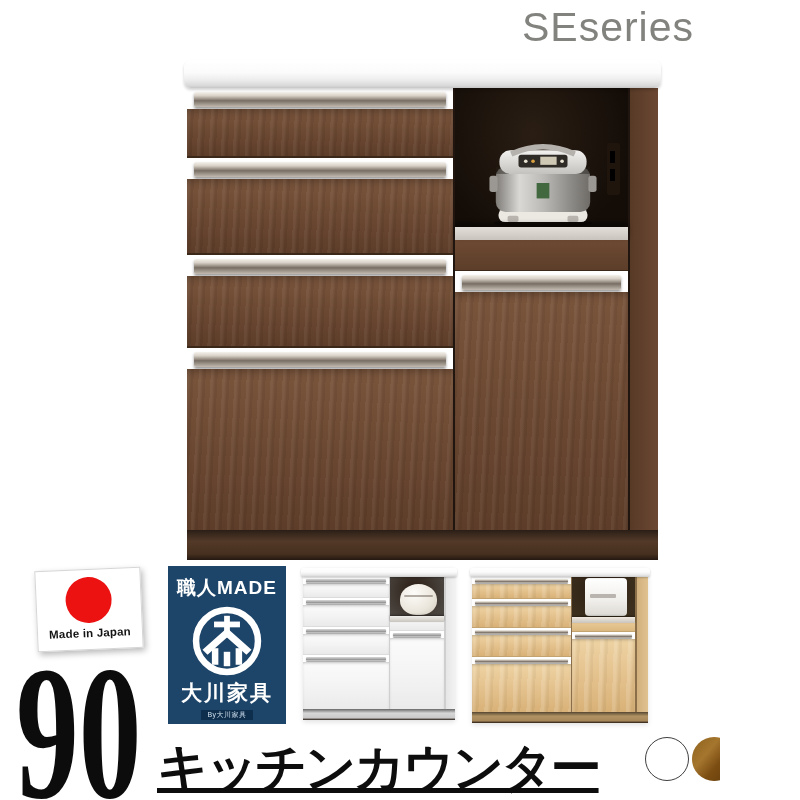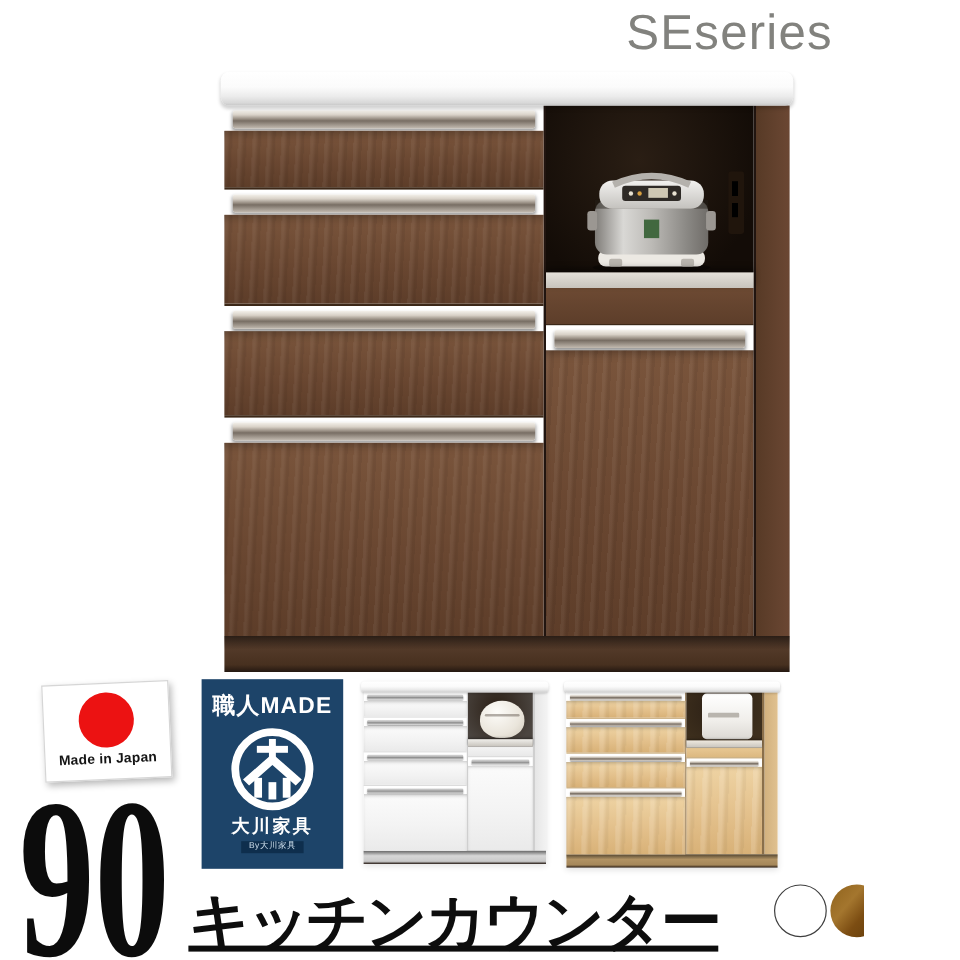--- a/index.html
+++ b/index.html
@@ -95,21 +95,21 @@
   .flag-badge{position:absolute;left:36px;top:569px;width:104px;height:79px;background:#ffffff;
       border:1px solid #d6d6d6;box-shadow:2px 3px 6px rgba(0,0,0,.28);transform:rotate(-2.5deg);
       display:flex;flex-direction:column;align-items:center;}
   .flag-circle{width:46px;height:46px;border-radius:50%;background:#ec1212;margin-top:7px;}
   .flag-label{font-size:11.5px;font-weight:bold;color:#141414;margin-top:4px;letter-spacing:.2px;}
 
   .craft-badge{position:absolute;left:168px;top:566px;width:118px;height:158px;background:#1d4469;
       display:flex;flex-direction:column;align-items:center;padding-top:9px;box-sizing:border-box;}
   .craft-top{color:#ffffff;font-weight:bold;font-size:19px;letter-spacing:1px;}
   .craft-logo{width:72px;height:72px;margin:4px 0 2px;}
-  .craft-brand{color:#ffffff;font-weight:bold;font-size:15px;letter-spacing:2px;}
+  .craft-brand{color:#ffffff;font-weight:bold;font-size:21px;letter-spacing:2px;}
   .craft-sub{margin-top:3px;background:#0e2e4d;color:#cfe0ee;font-size:7px;line-height:10px;
       padding:0 6px;letter-spacing:.5px;}
 
   
   .size-label{position:absolute;left:16px;top:638px;font-family:"Liberation Serif",serif;
       font-weight:bold;font-size:190px;line-height:1;color:#0c0c0c;
       transform:scaleX(.66);transform-origin:left top;}
   .product-label{position:absolute;left:157px;top:734px;font-size:51px;font-weight:800;
       letter-spacing:-3px;color:#0d0d0d;text-decoration:underline;}
   .count-label{position:absolute;left:552px;top:736px;font-size:45px;font-weight:800;color:#0d0d0d;}

